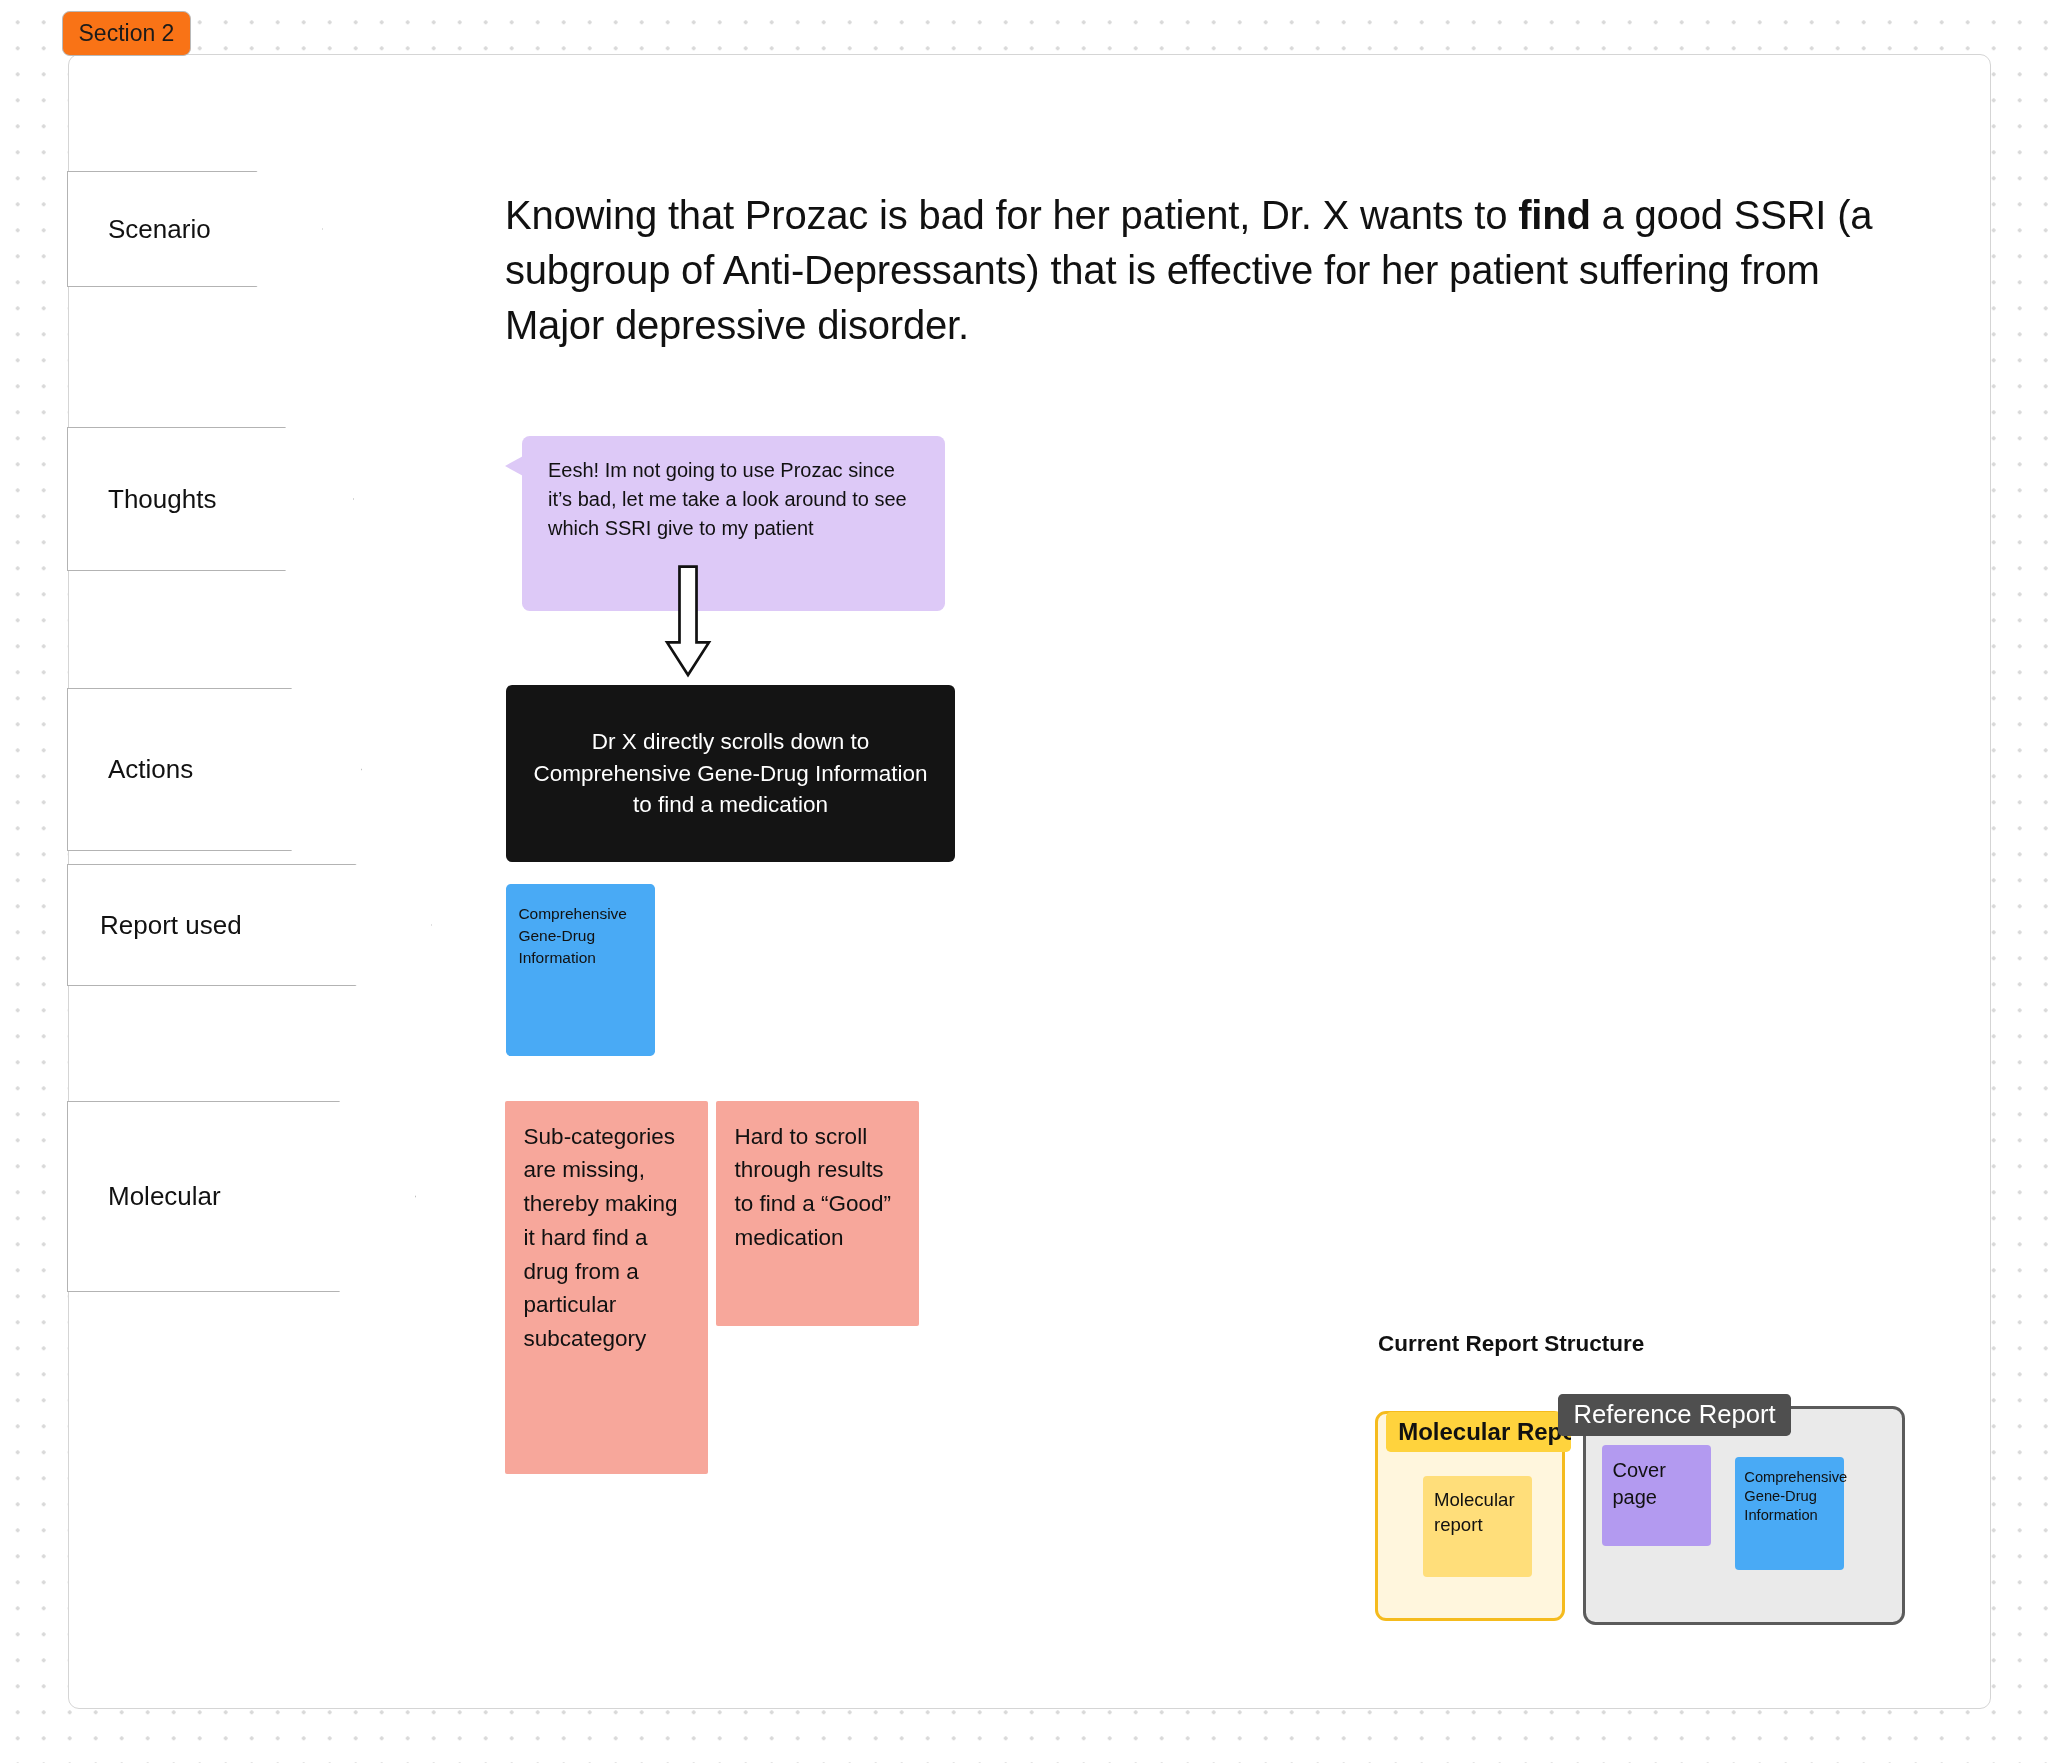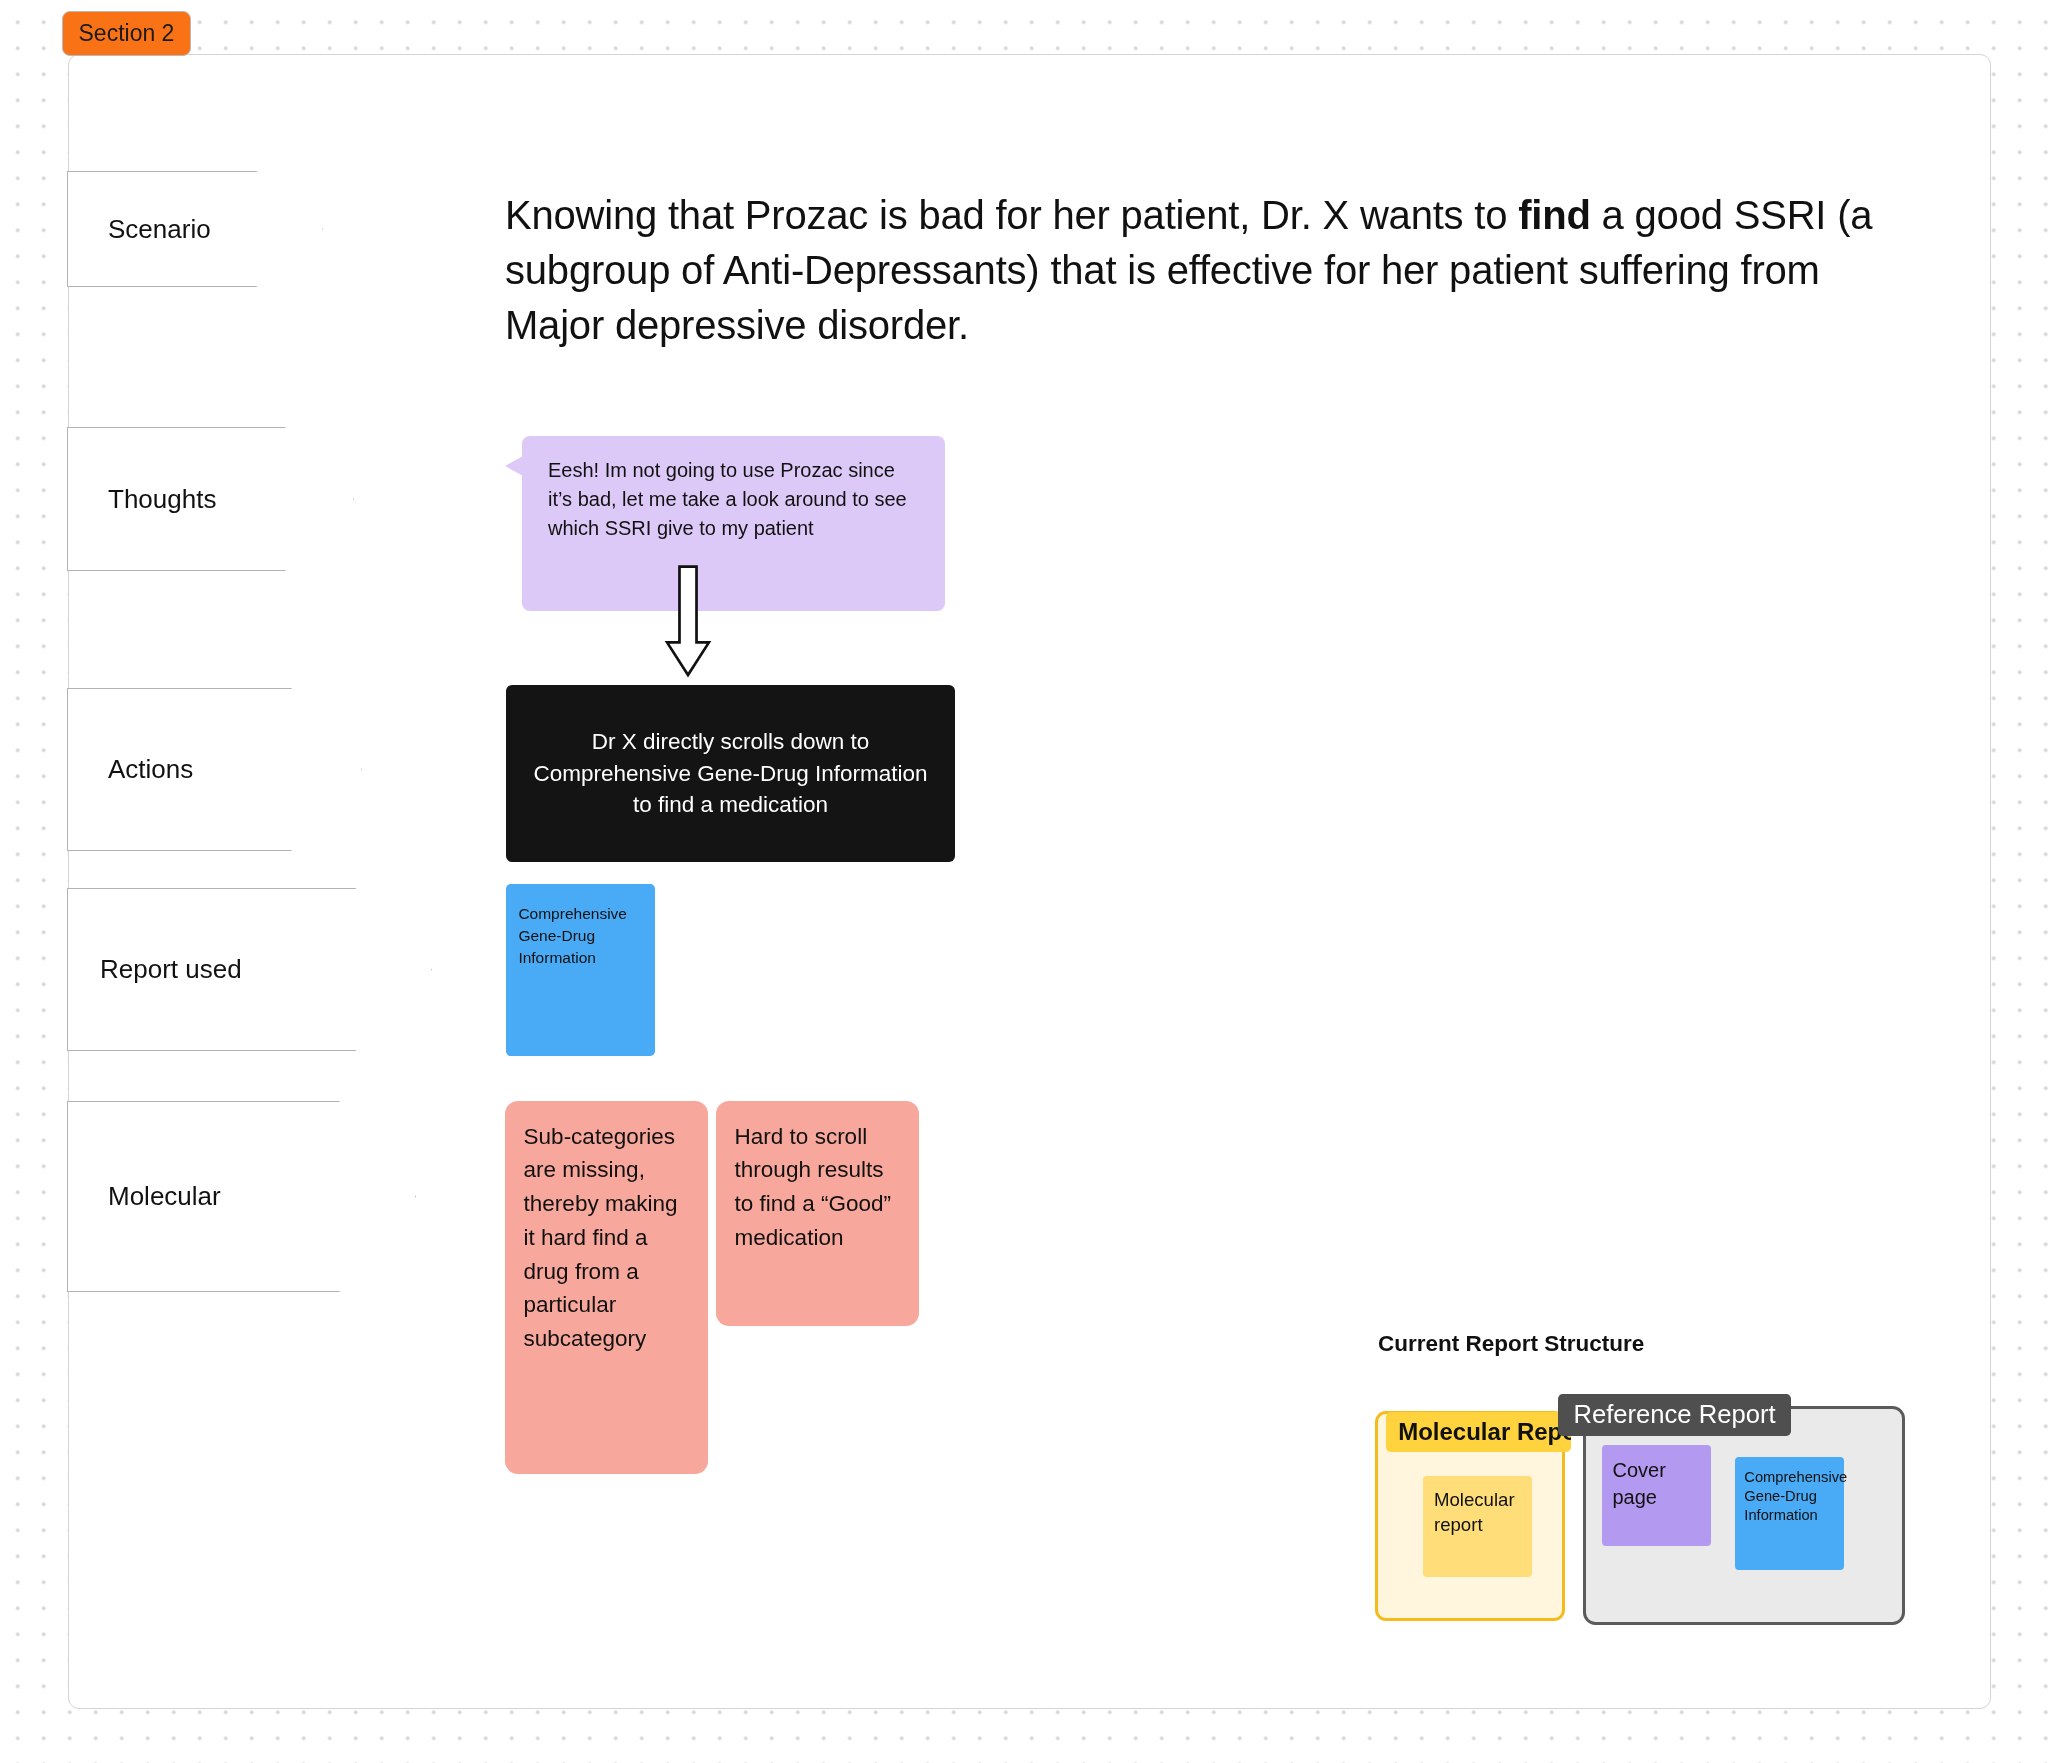--- a/index.html
+++ b/index.html
@@ -56,21 +56,21 @@
     padding-left: 40px;
     font-size: 26px;
     color: #111111;
   }
   .lane.l-scenario   { left: 67px;  top: 171px; width: 256px; height: 116px;
                        clip-path: polygon(0 0, 74% 0, 100% 50%, 74% 100%, 0 100%); }
   .lane.l-thoughts   { left: 67px;  top: 427px; width: 287px; height: 144px;
                        clip-path: polygon(0 0, 76% 0, 100% 50%, 76% 100%, 0 100%); }
   .lane.l-actions    { left: 67px;  top: 688px; width: 295px; height: 163px;
                        clip-path: polygon(0 0, 76% 0, 100% 50%, 76% 100%, 0 100%); }
-  .lane.l-report     { left: 67px;  top: 888px; width: 365px; height: 163px;
+  .lane.l-report     { left: 67px;  top: 864px; width: 365px; height: 122px;
                        clip-path: polygon(0 0, 79% 0, 100% 50%, 79% 100%, 0 100%); padding-left: 32px; }
   .lane.l-pain       { left: 67px;  top: 1101px; width: 349px; height: 191px;
                        clip-path: polygon(0 0, 78% 0, 100% 50%, 78% 100%, 0 100%); }
 
   
   .headline {
     position: absolute;
     left: 505px;
     top: 188px;
     width: 1389px;
@@ -148,21 +148,21 @@
     box-sizing: border-box;
     font-size: 15.5px;
     line-height: 1.42;
     color: #111111;
   }
 
   
   .pain-card {
     position: absolute;
     background: #f7a79b;
-    border-radius: 13px;
+    border-radius: 2px;
     box-sizing: border-box;
     padding: 18.6px 17px 0 18.6px;
     font-size: 22.5px;
     line-height: 1.5;
     color: #111111;
   }
   .pain-1 { left: 505px; top: 1101px; width: 203px; height: 373px; }
   .pain-2 { left: 716px; top: 1101px; width: 203px; height: 225px; }
 
   

